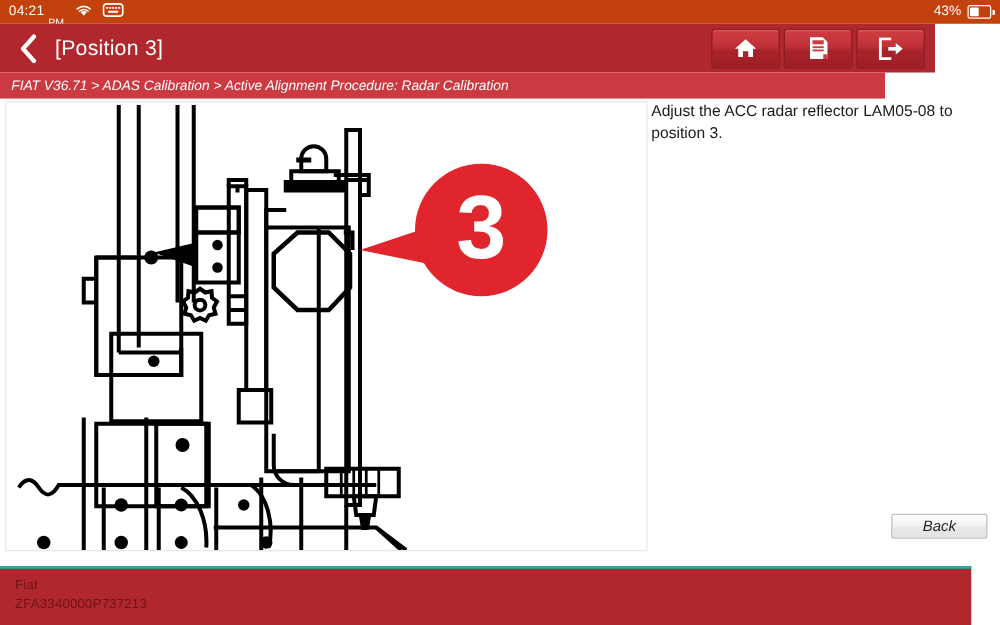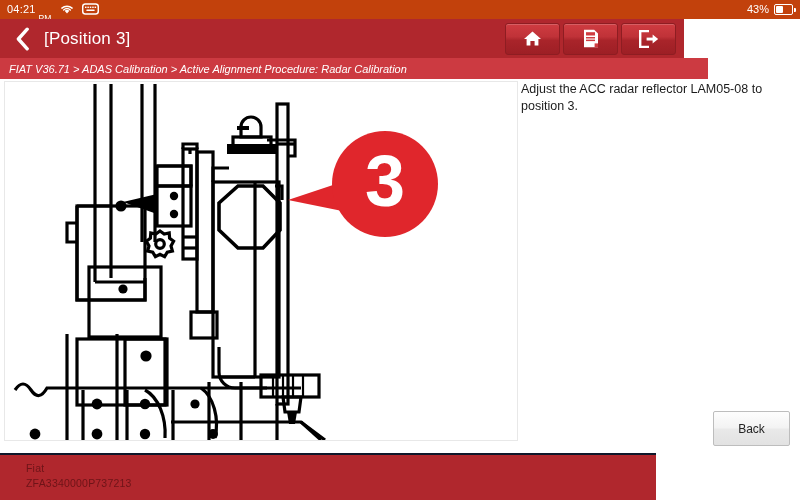--- a/index.html
+++ b/index.html
@@ -82,21 +82,21 @@
     left: 1px; top: 1px; bottom: 1px;
     width: 43%;
     background: #ffffff;
     border-radius: 1px;
   }
 
   
   .titlebar {
     position: absolute;
     left: 0; top: 19px;
-    width: 684px; height: 39px;
+    width: 748px; height: 39px;
     background: #b0272d;
     display: flex;
     align-items: center;
   }
   .back-chevron {
     width: 32px;
     height: 39px;
     display: flex;
     align-items: center;
     justify-content: center;
@@ -180,43 +180,44 @@
     left: 0; top: 332px;
     width: 800px;
     display: flex;
     justify-content: flex-end;
     gap: 9px;
     padding-right: 10px;
     box-sizing: border-box;
   }
   .abtn {
     min-width: 77px;
-    height: 35px;
+    height: 20px;
     padding: 0 12px;
     border: 1px solid #bdbdbd;
     border-radius: 2px;
     background: linear-gradient(180deg, #fdfdfd 0%, #f3f3f3 48%, #e9e9e9 52%, #e2e2e2 100%);
     color: #242424;
     font-size: 12px;
     display: flex;
     align-items: center;
     justify-content: center;
     cursor: pointer;
     box-sizing: border-box;
+    font-style: italic;
   }
 
   
   .footer {
     position: absolute;
     left: 0; top: 453px;
-    width: 656px; height: 47px;
+    width: 777px; height: 47px;
     background: #b0272d;
-    border-top: 2px solid #0f172a;
-    box-sizing: border-box;
-    padding: 6px 0 0 26px;
+    border-top: 2px solid #14b8a6;
+    box-sizing: border-box;
+    padding: 6px 0 0 12px;
   }
   .footer-line {
     color: #6e1418;
     font-size: 10.5px;
     line-height: 15px;
     letter-spacing: .2px;
   }
 </style>
 </head>
 <body>

